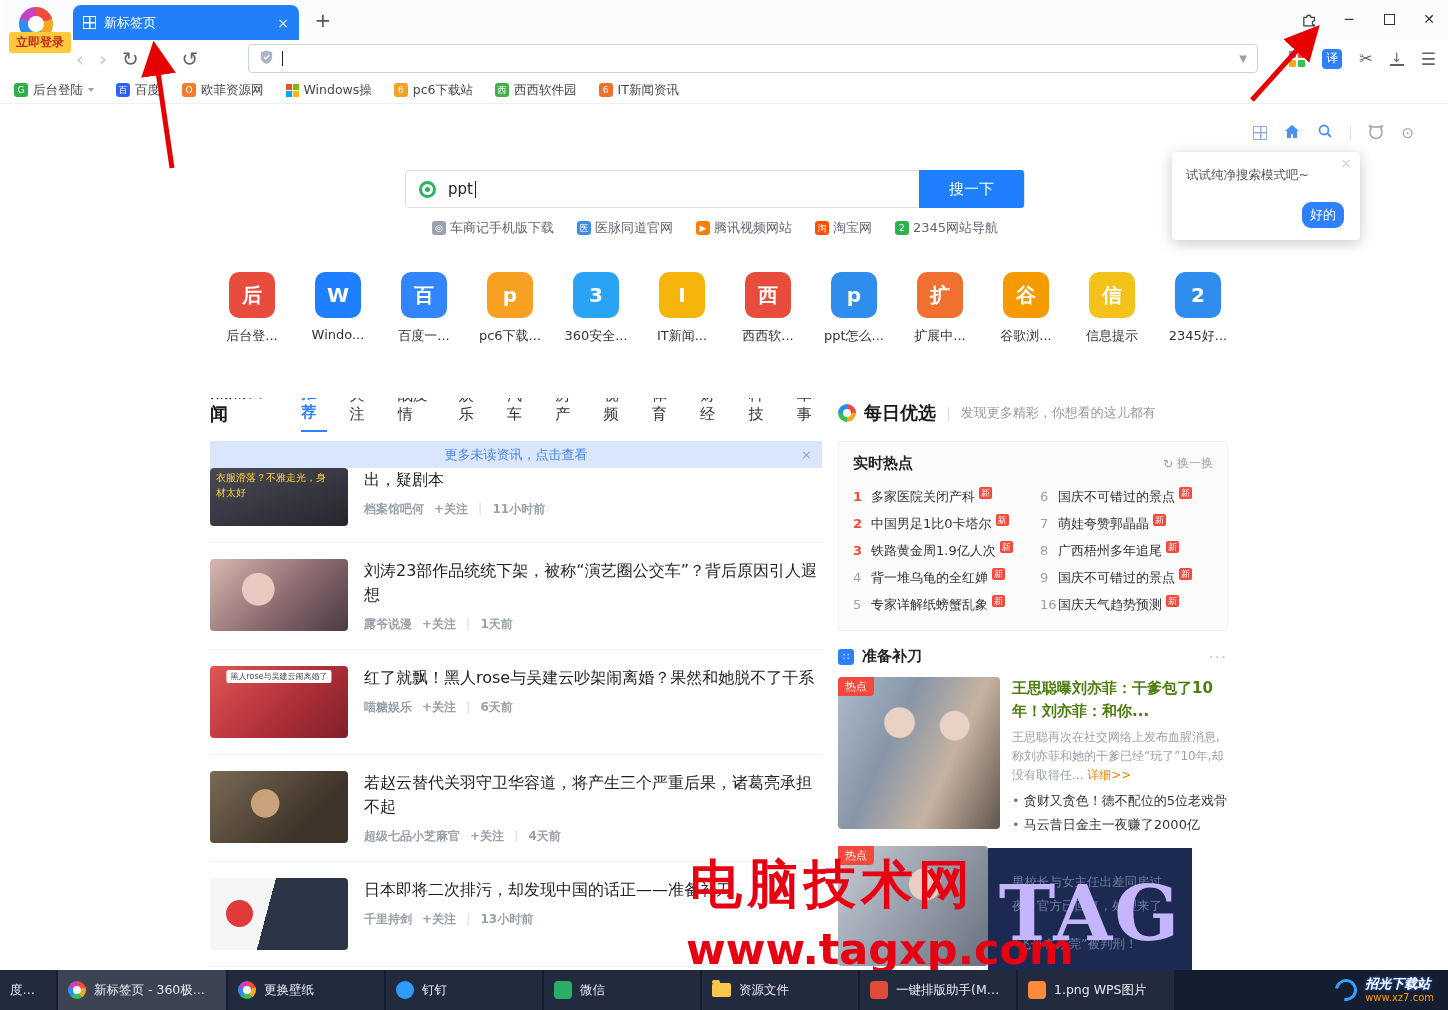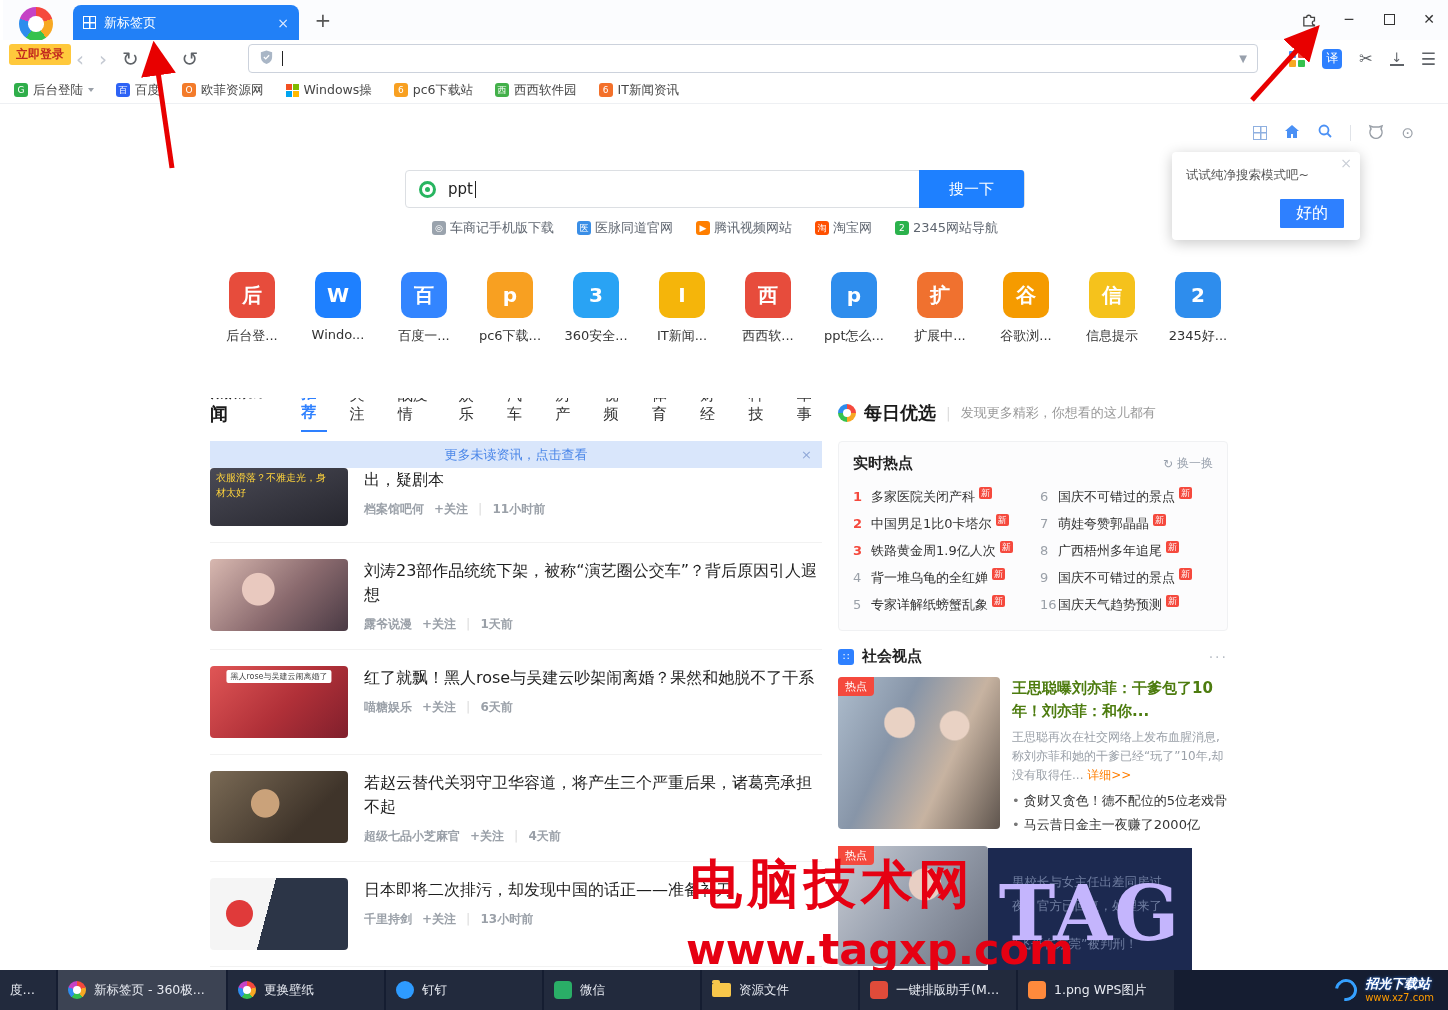--- a/index.html
+++ b/index.html
@@ -4,21 +4,21 @@
 <style>
   *{margin:0;padding:0;box-sizing:border-box;}
   body{font-family:"DejaVu Sans","Liberation Sans",sans-serif;background:#888;}
   #app{position:relative;width:1448px;height:1010px;background:#fff;overflow:hidden;color:#333;}
 
   
   .tabstrip{position:absolute;top:0;left:3px;width:100%;height:40px;background:#fbfcfe;}
   .logo-circle{position:absolute;left:16px;top:7px;width:34px;height:34px;border-radius:50%;
     background:conic-gradient(#f5493d 0 20%,#f7a823 20% 40%,#35c24e 40% 60%,#2e8ded 60% 80%,#c542c5 80% 100%);}
   .logo-circle::after{content:"";position:absolute;inset:27%;background:#fff;border-radius:50%;}
-  .login-badge{position:absolute;left:9px;top:44px;background:#ffc93c;color:#c2281e;font-size:12px;font-weight:bold;
+  .login-badge{position:absolute;left:9px;top:32px;background:#ffc93c;color:#c2281e;font-size:12px;font-weight:bold;
     padding:2px 7px;border-radius:3px;z-index:6;}
   .tab{position:absolute;left:70px;top:5px;width:226px;height:35px;background:#2180f7;border-radius:8px 8px 0 0;
     display:flex;align-items:center;gap:8px;padding:0 10px;color:#fff;font-size:13px;}
   .tab-grid{width:13px;height:13px;border:1.5px solid #fff;flex:none;
     background:linear-gradient(#fff,#fff) 50% 0/1.5px 100% no-repeat,linear-gradient(#fff,#fff) 0 50%/100% 1.5px no-repeat;}
   .tab-title{flex:1;white-space:nowrap;overflow:hidden;}
   .tab-close{color:#dfeaff;font-size:14px;}
   .newtab-btn{position:absolute;left:308px;top:8px;font-size:20px;color:#555;width:24px;text-align:center;}
   .win-controls{position:absolute;right:6px;top:6px;display:flex;gap:8px;align-items:center;}
   .win-btn{width:32px;height:26px;display:flex;align-items:center;justify-content:center;color:#333;font-size:14px;}
@@ -69,22 +69,22 @@
     border-radius:0 3px 3px 0;display:flex;align-items:center;justify-content:center;}
   .search-links{position:absolute;left:405px;top:219px;width:620px;display:flex;justify-content:center;gap:23px;
     font-size:13px;color:#5f6670;align-items:center;}
   .sl{display:flex;align-items:center;gap:4px;}
   .sl-ico{width:14px;height:14px;border-radius:3px;color:#fff;font-size:9px;display:flex;align-items:center;justify-content:center;flex:none;}
 
   
   .popup{position:absolute;left:1172px;top:152px;width:188px;height:88px;background:#fff;border-radius:4px;
     box-shadow:0 3px 14px rgba(0,0,0,.22);z-index:20;padding:15px 14px 0;}
   .popup-msg{font-size:12.5px;color:#555;}
-  .popup-ok{position:absolute;right:16px;bottom:12px;background:#2e80ff;color:#fff;font-size:16px;padding:4px 16px;
-    border-radius:1px;border:none;}
+  .popup-ok{position:absolute;right:16px;bottom:12px;background:#2e80ff;color:#fff;font-size:13px;padding:4px 8px;
+    border-radius:9px;border:none;}
   .popup-close{position:absolute;top:3px;right:8px;color:#c9ced6;font-size:14px;}
 
   
   .sites{position:absolute;left:212px;top:272px;width:1026px;display:flex;justify-content:space-between;}
   .site{width:80px;display:flex;flex-direction:column;align-items:center;}
   .site-ico{width:46px;height:46px;border-radius:10px;color:#fff;font-size:20px;font-weight:bold;
     display:flex;align-items:center;justify-content:center;}
   .site-label{margin-top:9px;font-size:13px;color:#333;white-space:nowrap;}
 
   
@@ -544,21 +544,21 @@
             <span class="hrank">16</span>
             <span class="htext">国庆天气趋势预测</span>
             <span class="hnew">新</span>
           </div>
       </div>
     </div>
 
     <div class="social">
       <div class="social-head">
         <span class="social-ico">∷</span>
-        <span class="social-title">社会视点</span>
+        <span class="social-title">准备补刀</span>
         <span class="social-more">···</span>
       </div>
       <div class="social-body">
         <div class="social-img">
           <span class="img-badge">热点</span>
         </div>
         <div class="social-right">
           <div class="social-hl">王思聪曝刘亦菲：干爹包了10年！刘亦菲：和你...</div>
           <div class="social-txt"><span>王思聪再次在社交网络上发布血腥消息,称刘亦菲和她的干爹已经“玩了”10年,却没有取得任...</span> <span class="more-link">详细&gt;&gt;</span></div>
           <div class="sb">贪财又贪色！德不配位的5位老戏骨</div>

